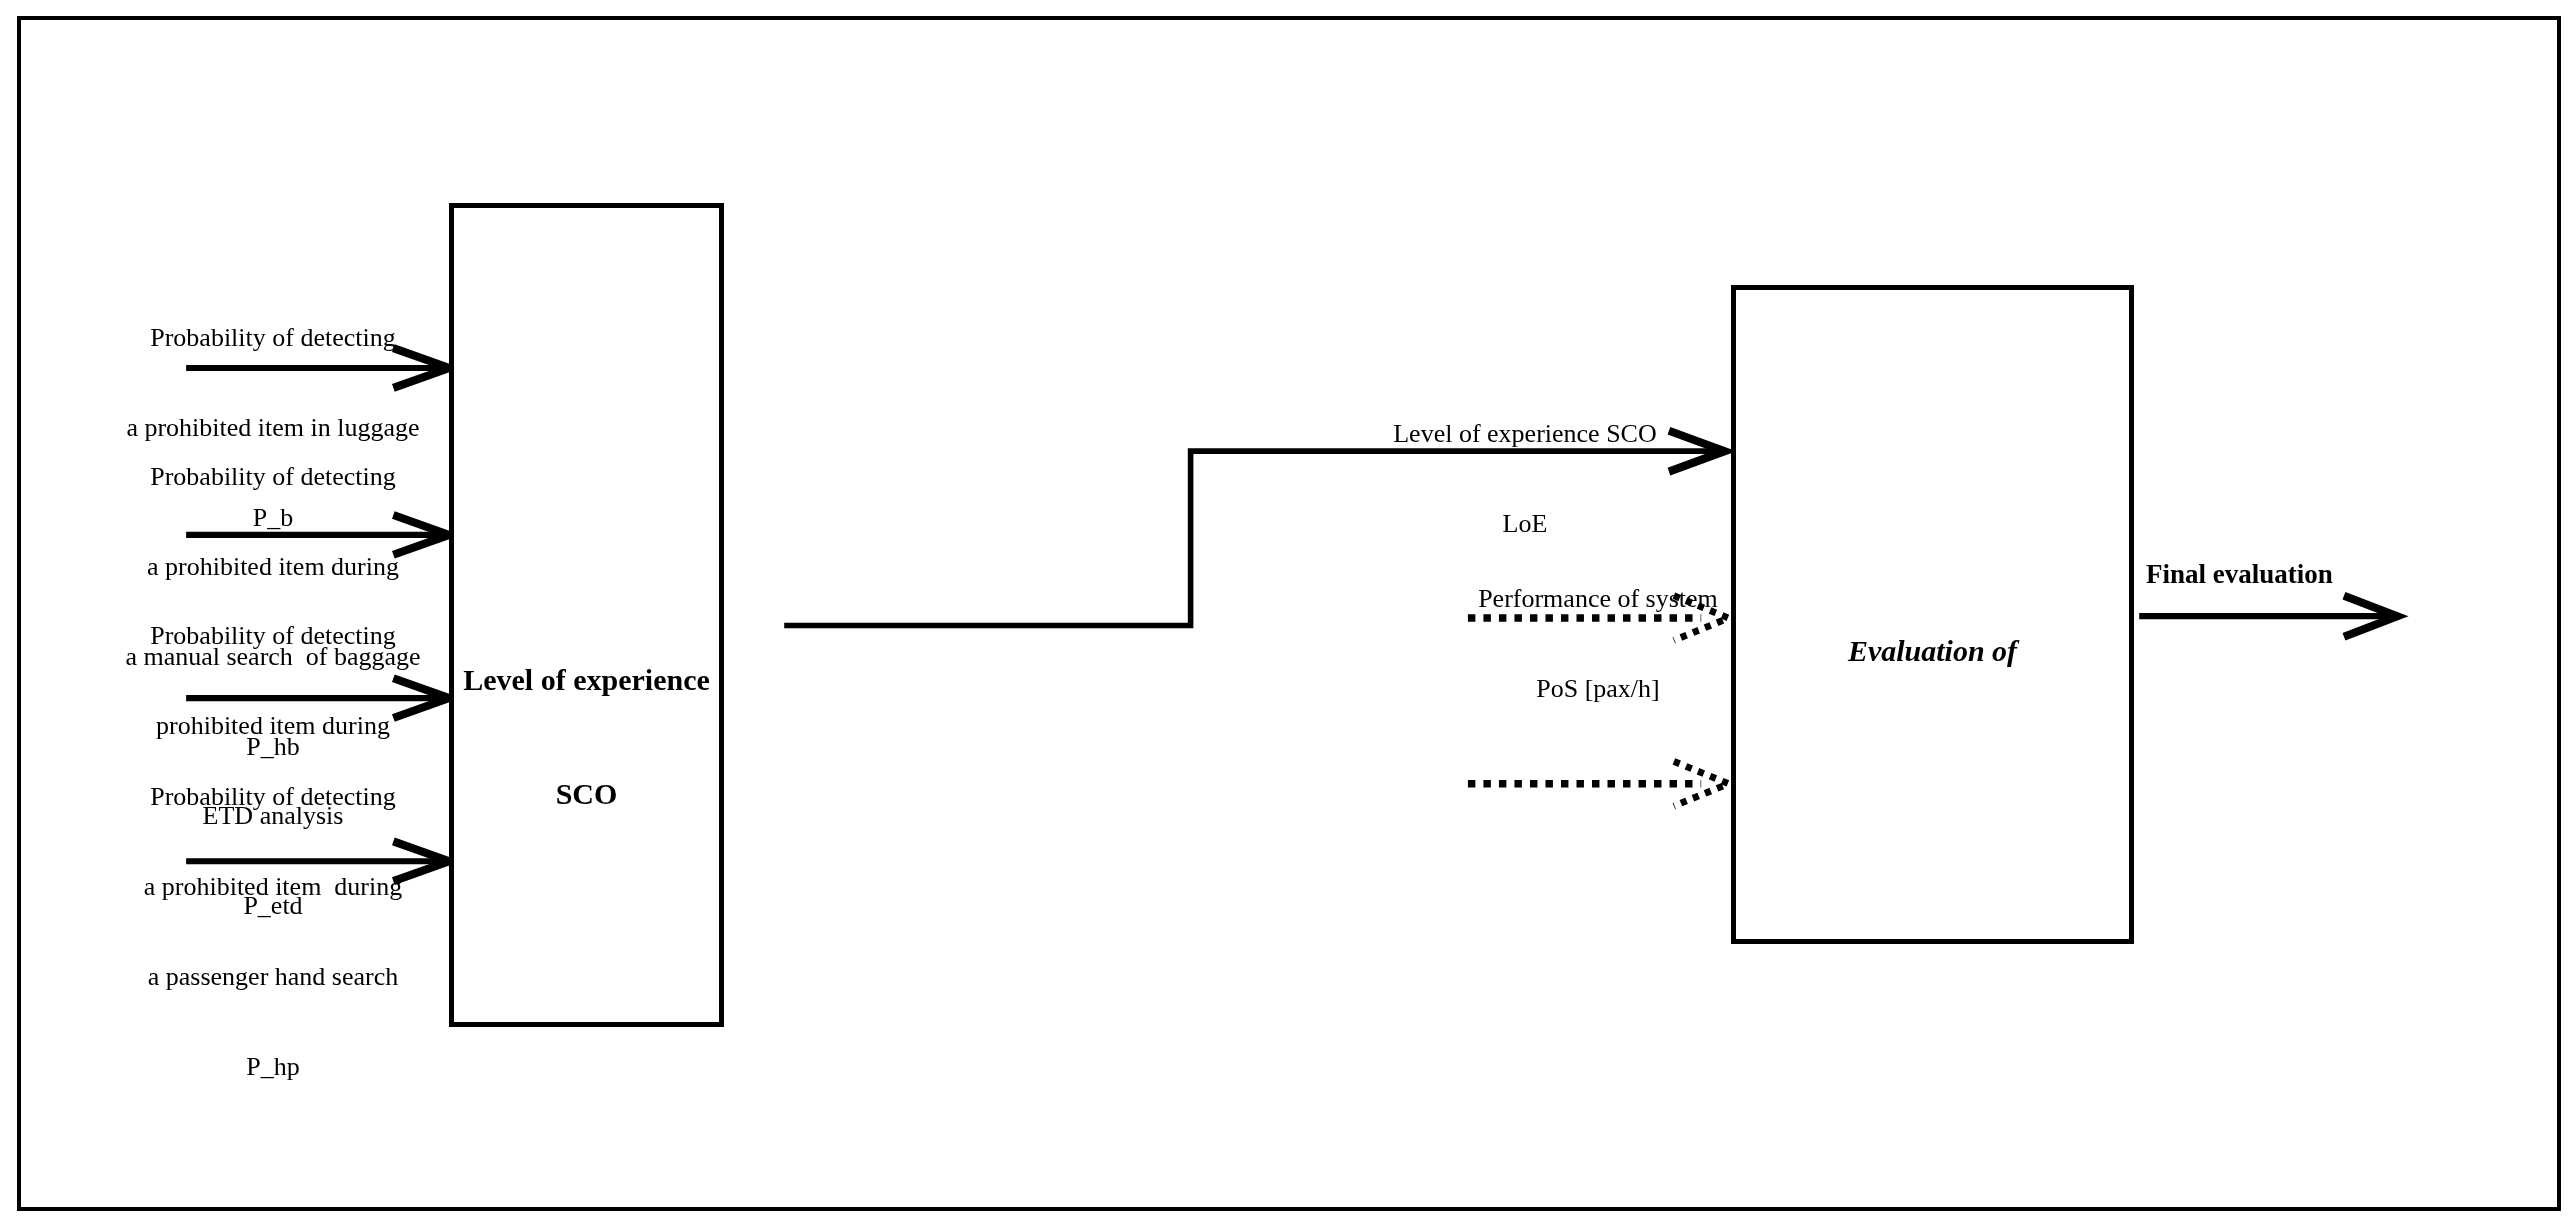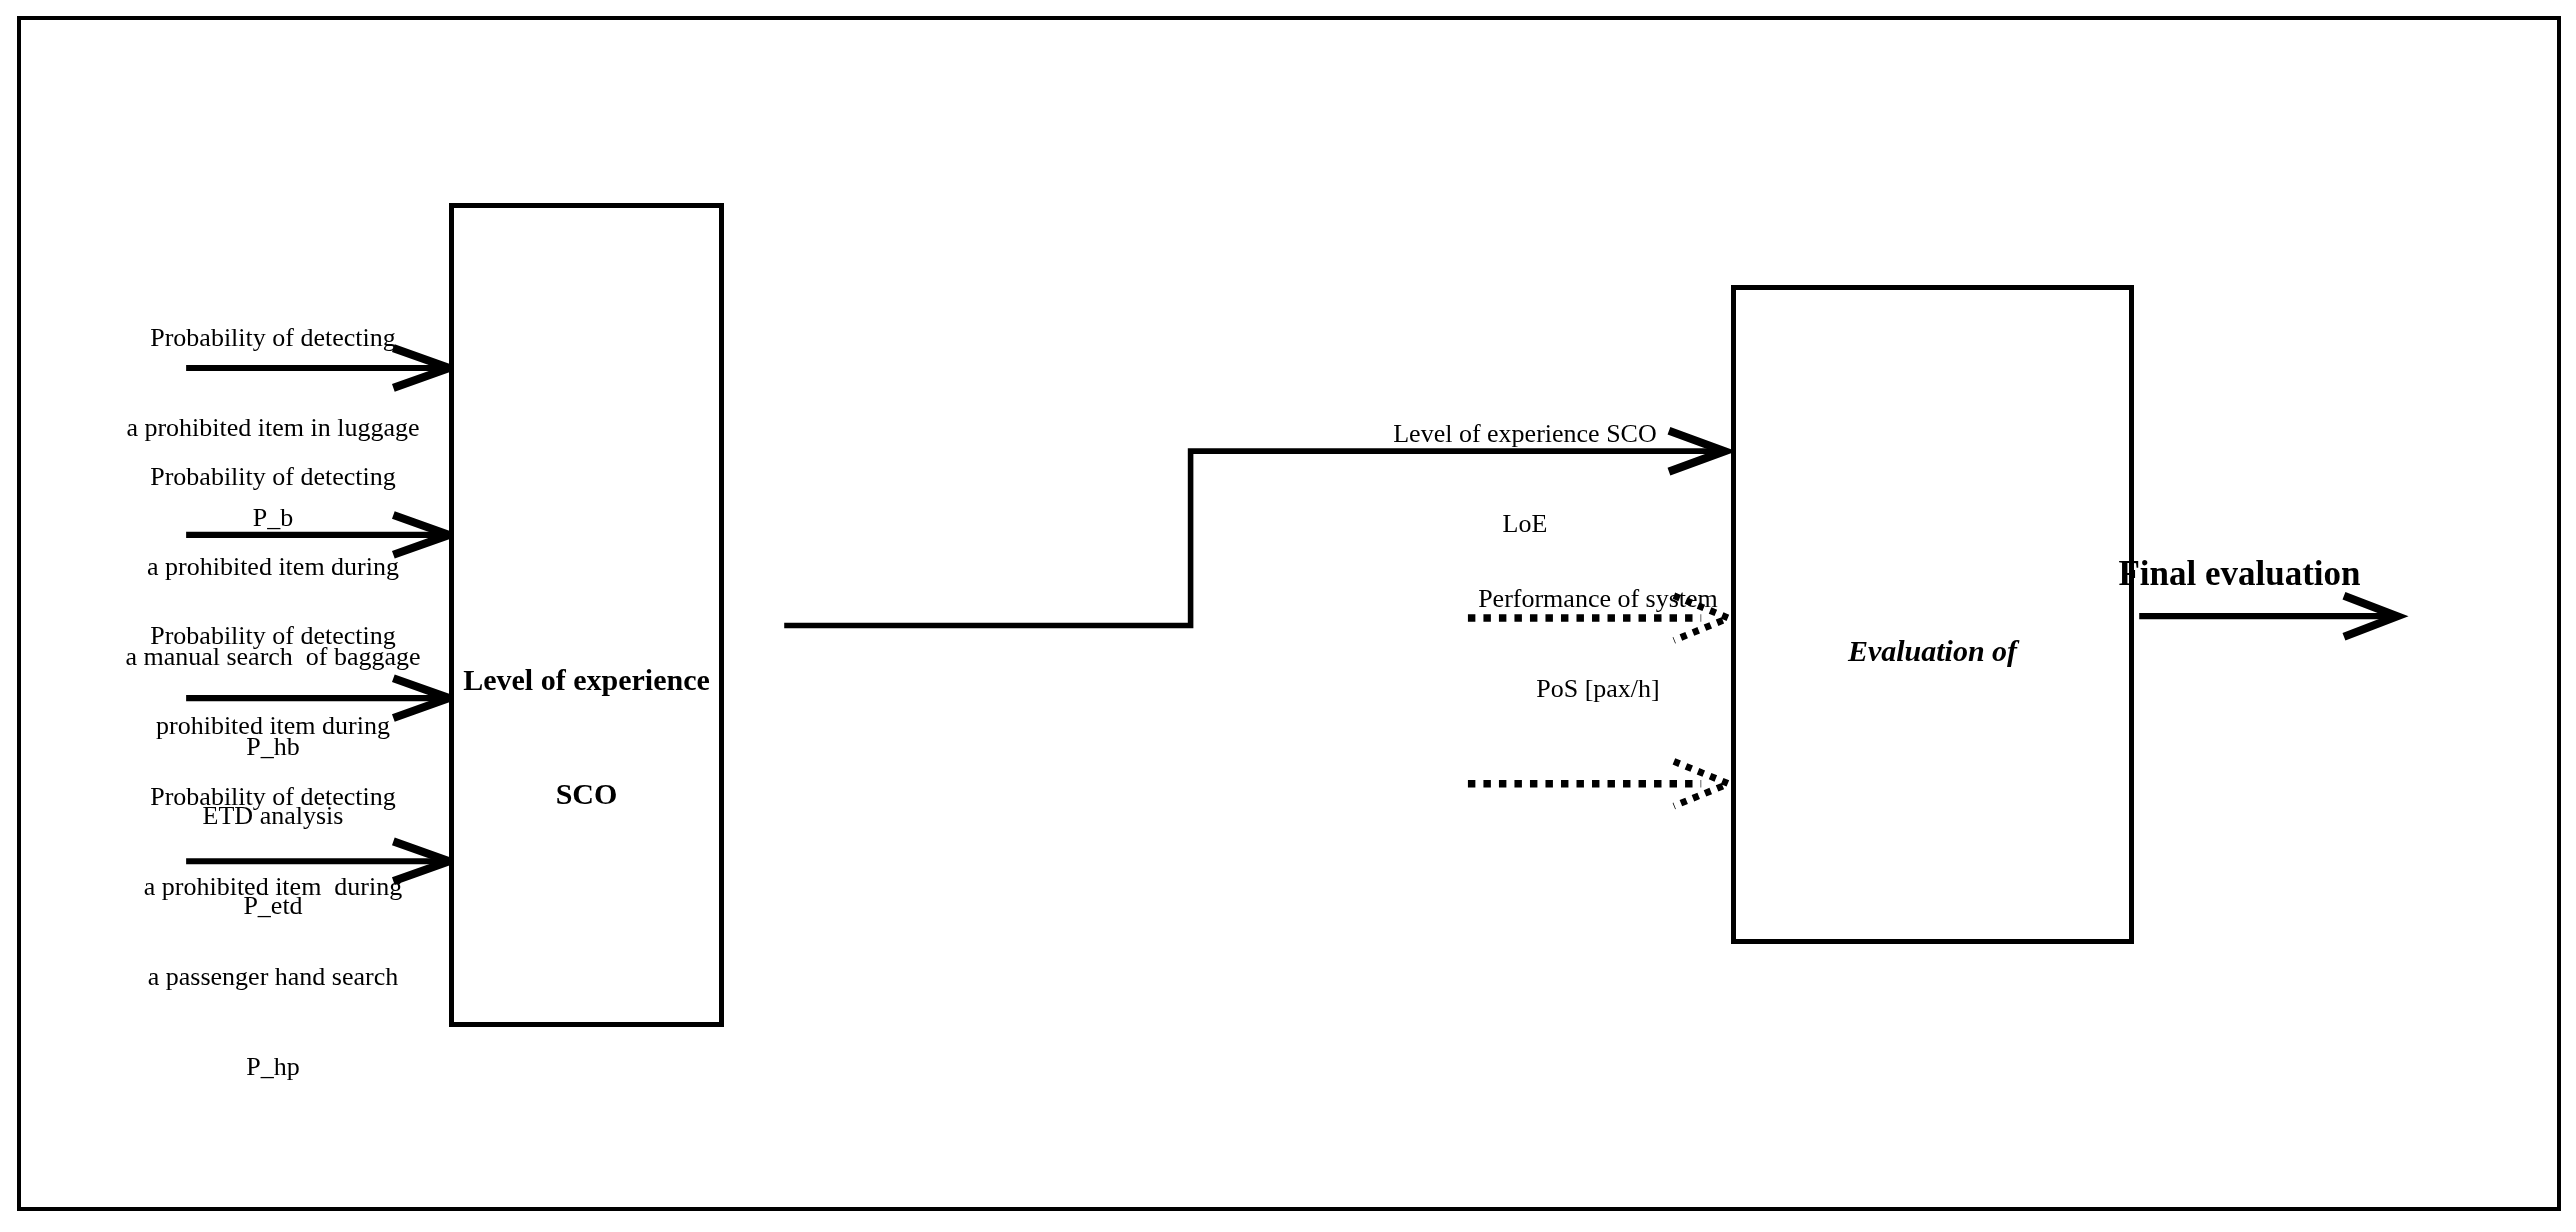--- a/index.html
+++ b/index.html
@@ -67,21 +67,21 @@
   .input-label-1 { top: 263px; }
   .input-label-2 { top: 402px; }
   .input-label-3 { top: 561px; }
   .input-label-4 { top: 722px; }
   .connector-label { left: 1339px; width: 372px; top: 359px; }
   .pos-label { left: 1412px; width: 372px; top: 524px; }
   .ec-label  { left: 1340px; width: 372px; top: 685px; }
   .final-label {
     left: 2114px; width: 251px; top: 558px;
     font-weight: bold;
-    font-size: 35px;
+    font-size: 27px;
     line-height: 32px;
   }
   .stroke {
     stroke: #000000;
     fill: none;
     stroke-linecap: butt;
     stroke-linejoin: miter;
   }
 </style>
 </head>

